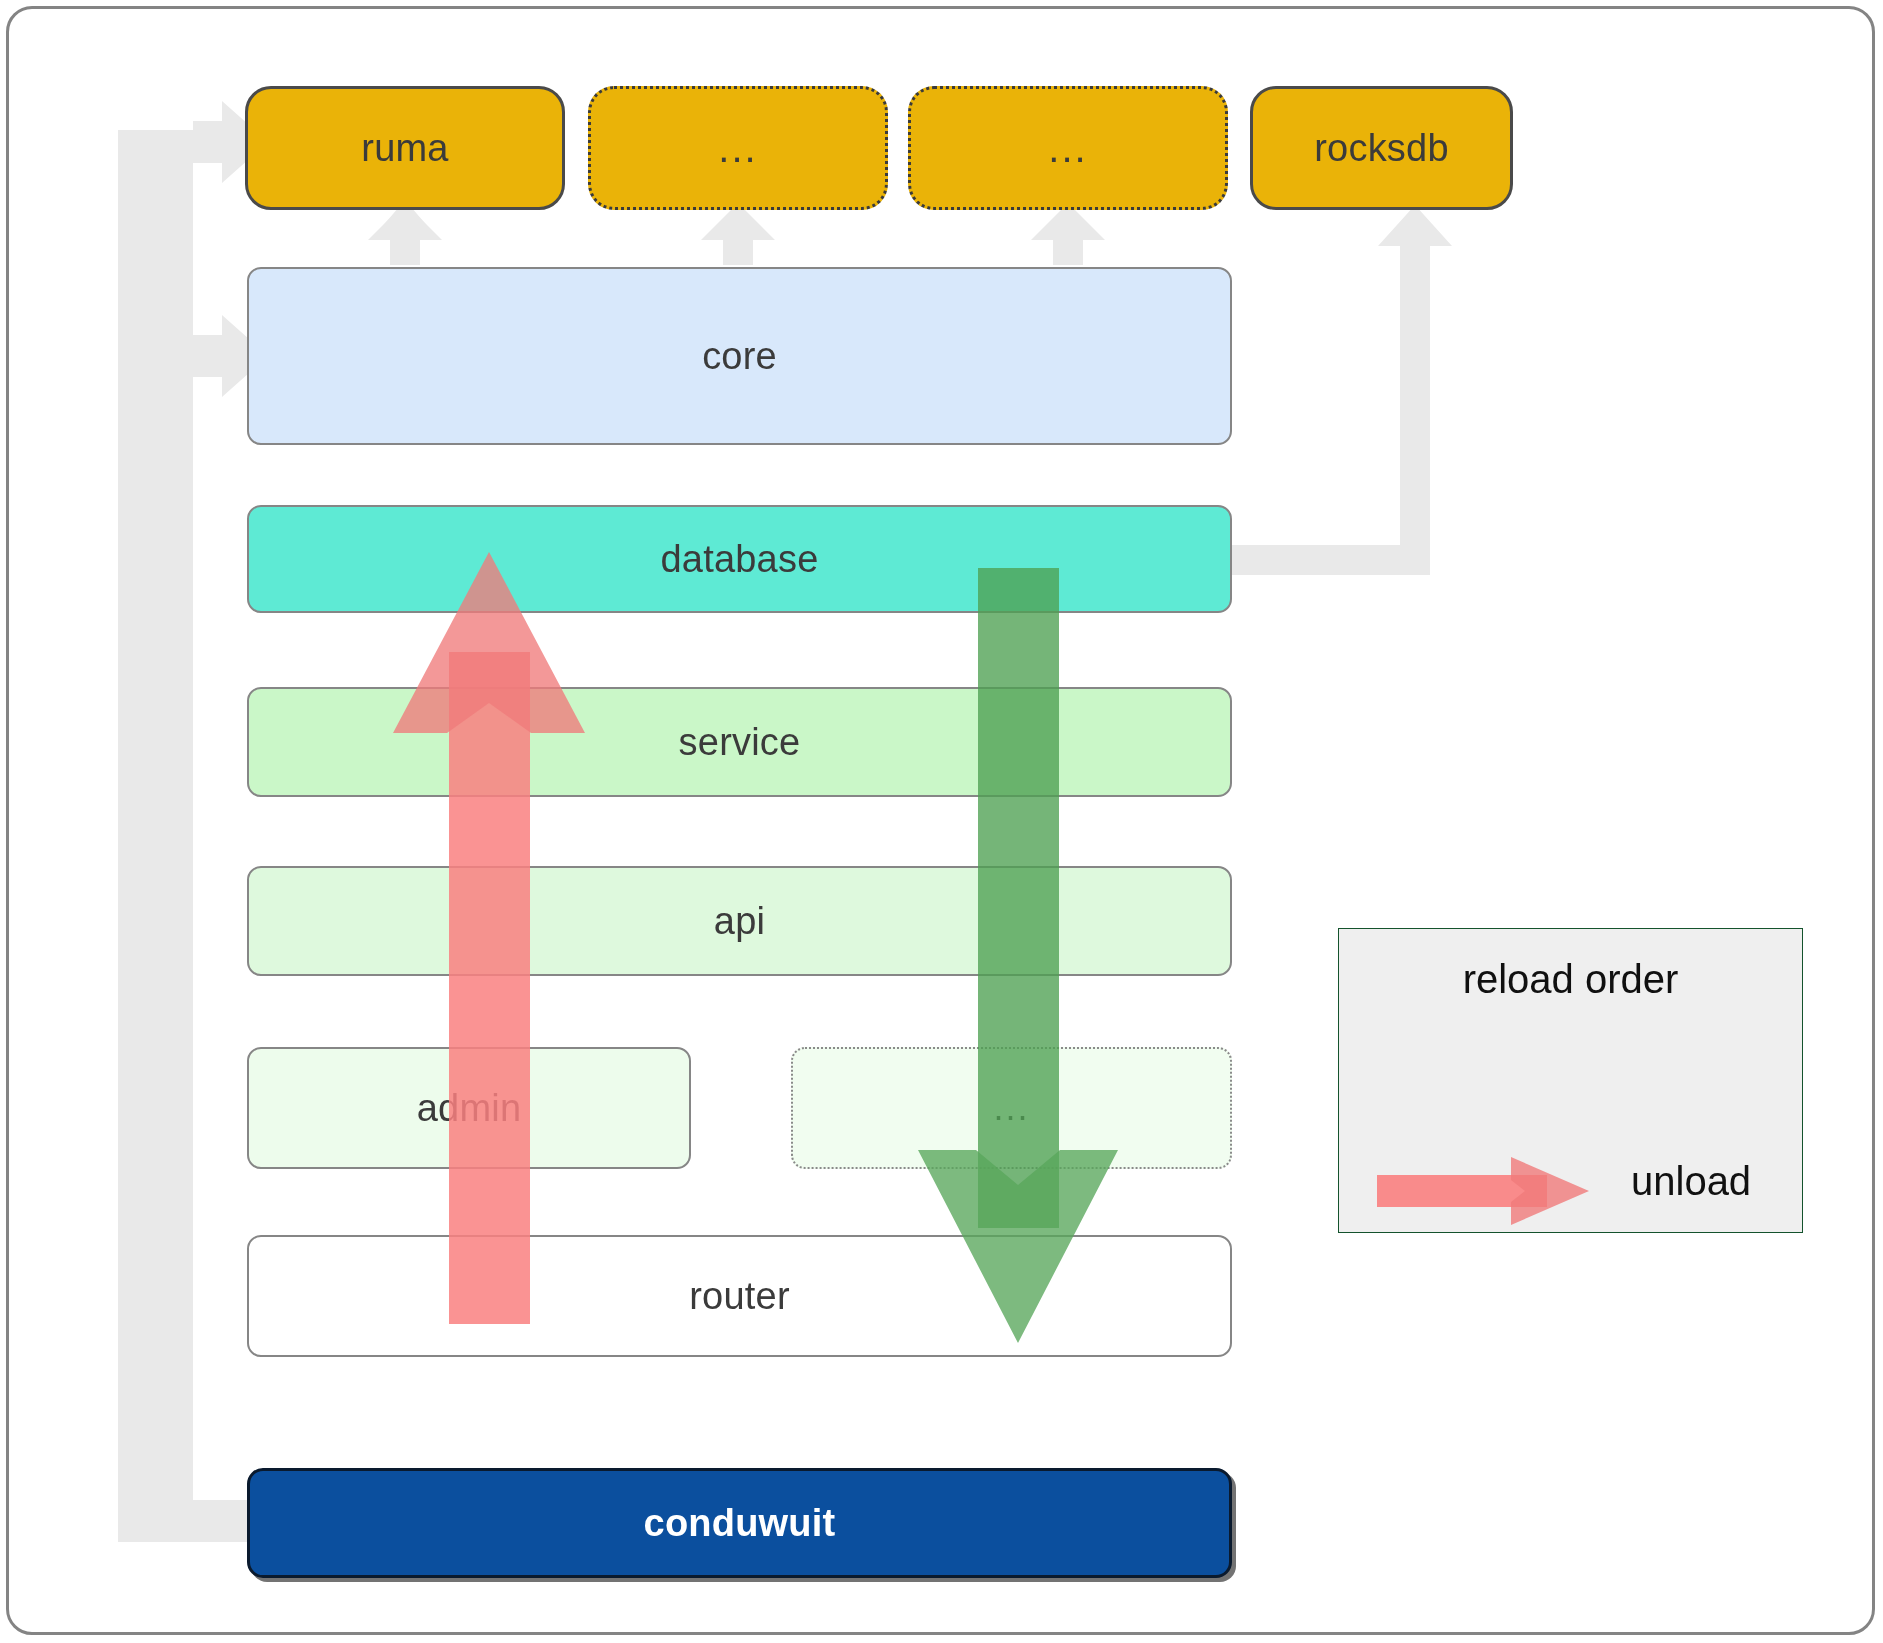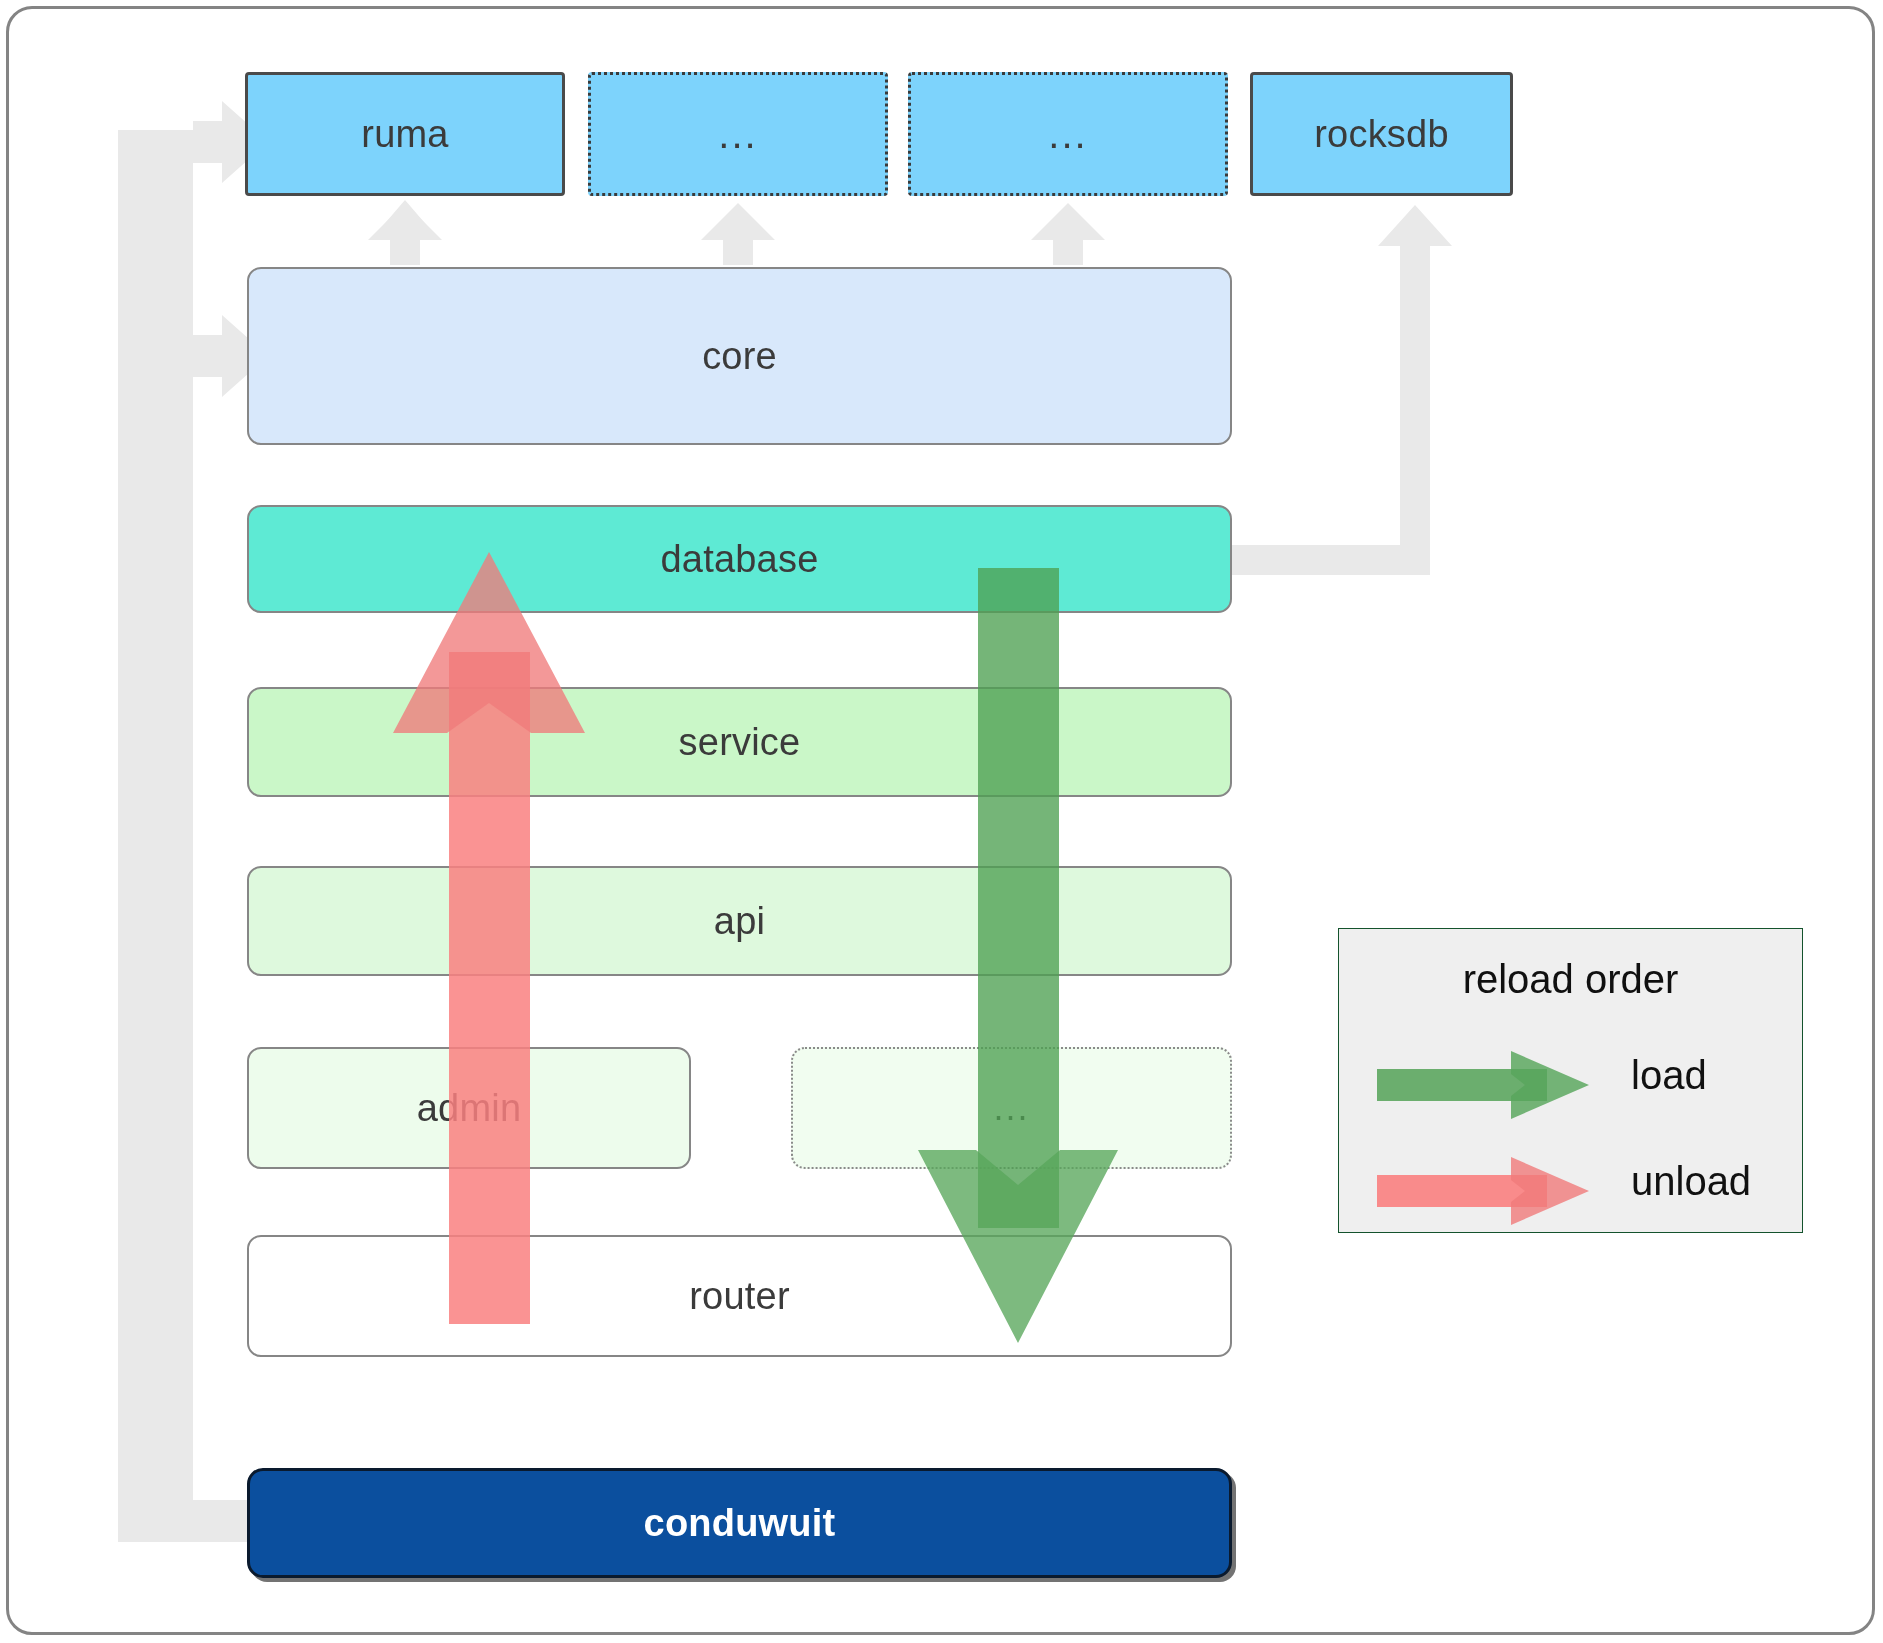--- a/index.html
+++ b/index.html
@@ -39,25 +39,25 @@
     justify-content: center;
     border-radius: 14px;
     color: #3b3b3b;
     font-size: 38px;
     font-weight: 400;
     letter-spacing: 0.2px;
   }
 
   
   .dep {
-    background: #7dd3fc;
+    background: #eab308;
     border: 3px solid #4a4a4a;
-    border-radius: 4px;
+    border-radius: 26px;
     height: 124px;
-    top: 72px;
+    top: 86px;
   }
   .dep.dotted {
     border: 3px dotted #3a3a3a;
   }
   .dep-dots {
     font-size: 40px;
     letter-spacing: 2px;
     line-height: 0.5;
     color: #3b3b3b;
   }
@@ -253,29 +253,20 @@
     </g>
   </svg>
 
   <div class="layer" id="box-conduwuit" style="left:247px;width:985px;">
     <span>conduwuit</span>
   </div>
 
   <div id="legend">
     <div id="legend-title">reload order</div>
 
-    <div class="legend-row" id="legend-row-load">
-      <div class="legend-arrow-wrap">
-        <svg class="legend-svg" viewBox="0 0 228 90">
-          <rect x="0" y="30" width="170" height="32" fill="#4ea052" opacity="0.82"></rect>
-          <path d="M212 46 L134 12 L134 35 L148 46 L134 57 L134 80 Z" fill="#58a65b" opacity="0.82"></path>
-        </svg>
-      </div>
-      <div class="legend-label">load</div>
-    </div>
 
     <div class="legend-row" id="legend-row-unload">
       <div class="legend-arrow-wrap">
         <svg class="legend-svg" viewBox="0 0 228 90">
           <rect x="0" y="30" width="170" height="32" fill="#f98080" opacity="0.9"></rect>
           <path d="M212 46 L134 12 L134 35 L148 46 L134 57 L134 80 Z" fill="#f07b7b" opacity="0.8"></path>
         </svg>
       </div>
       <div class="legend-label">unload</div>
     </div>

